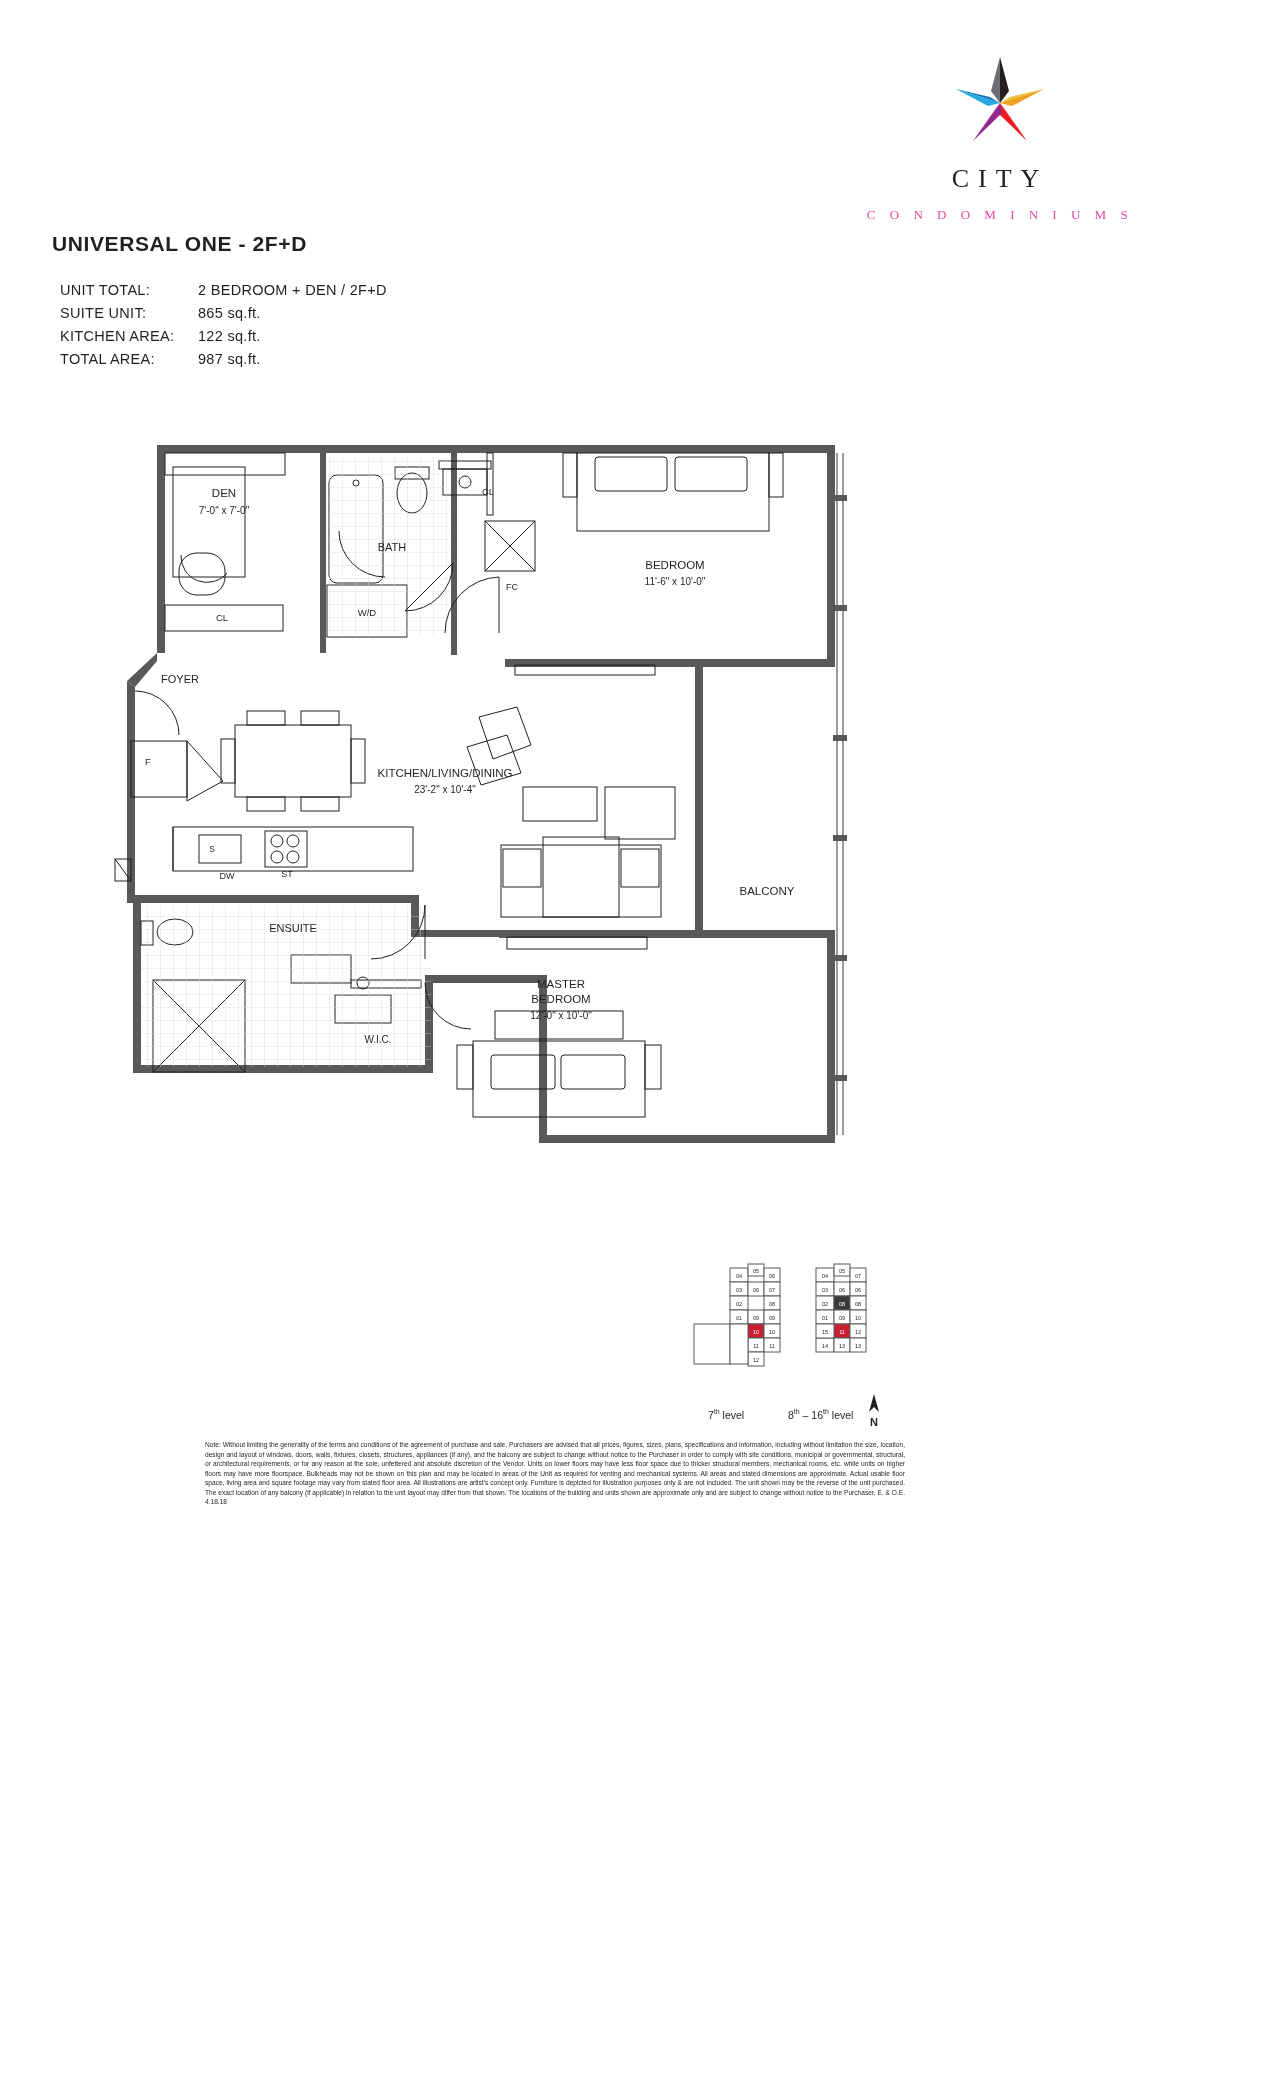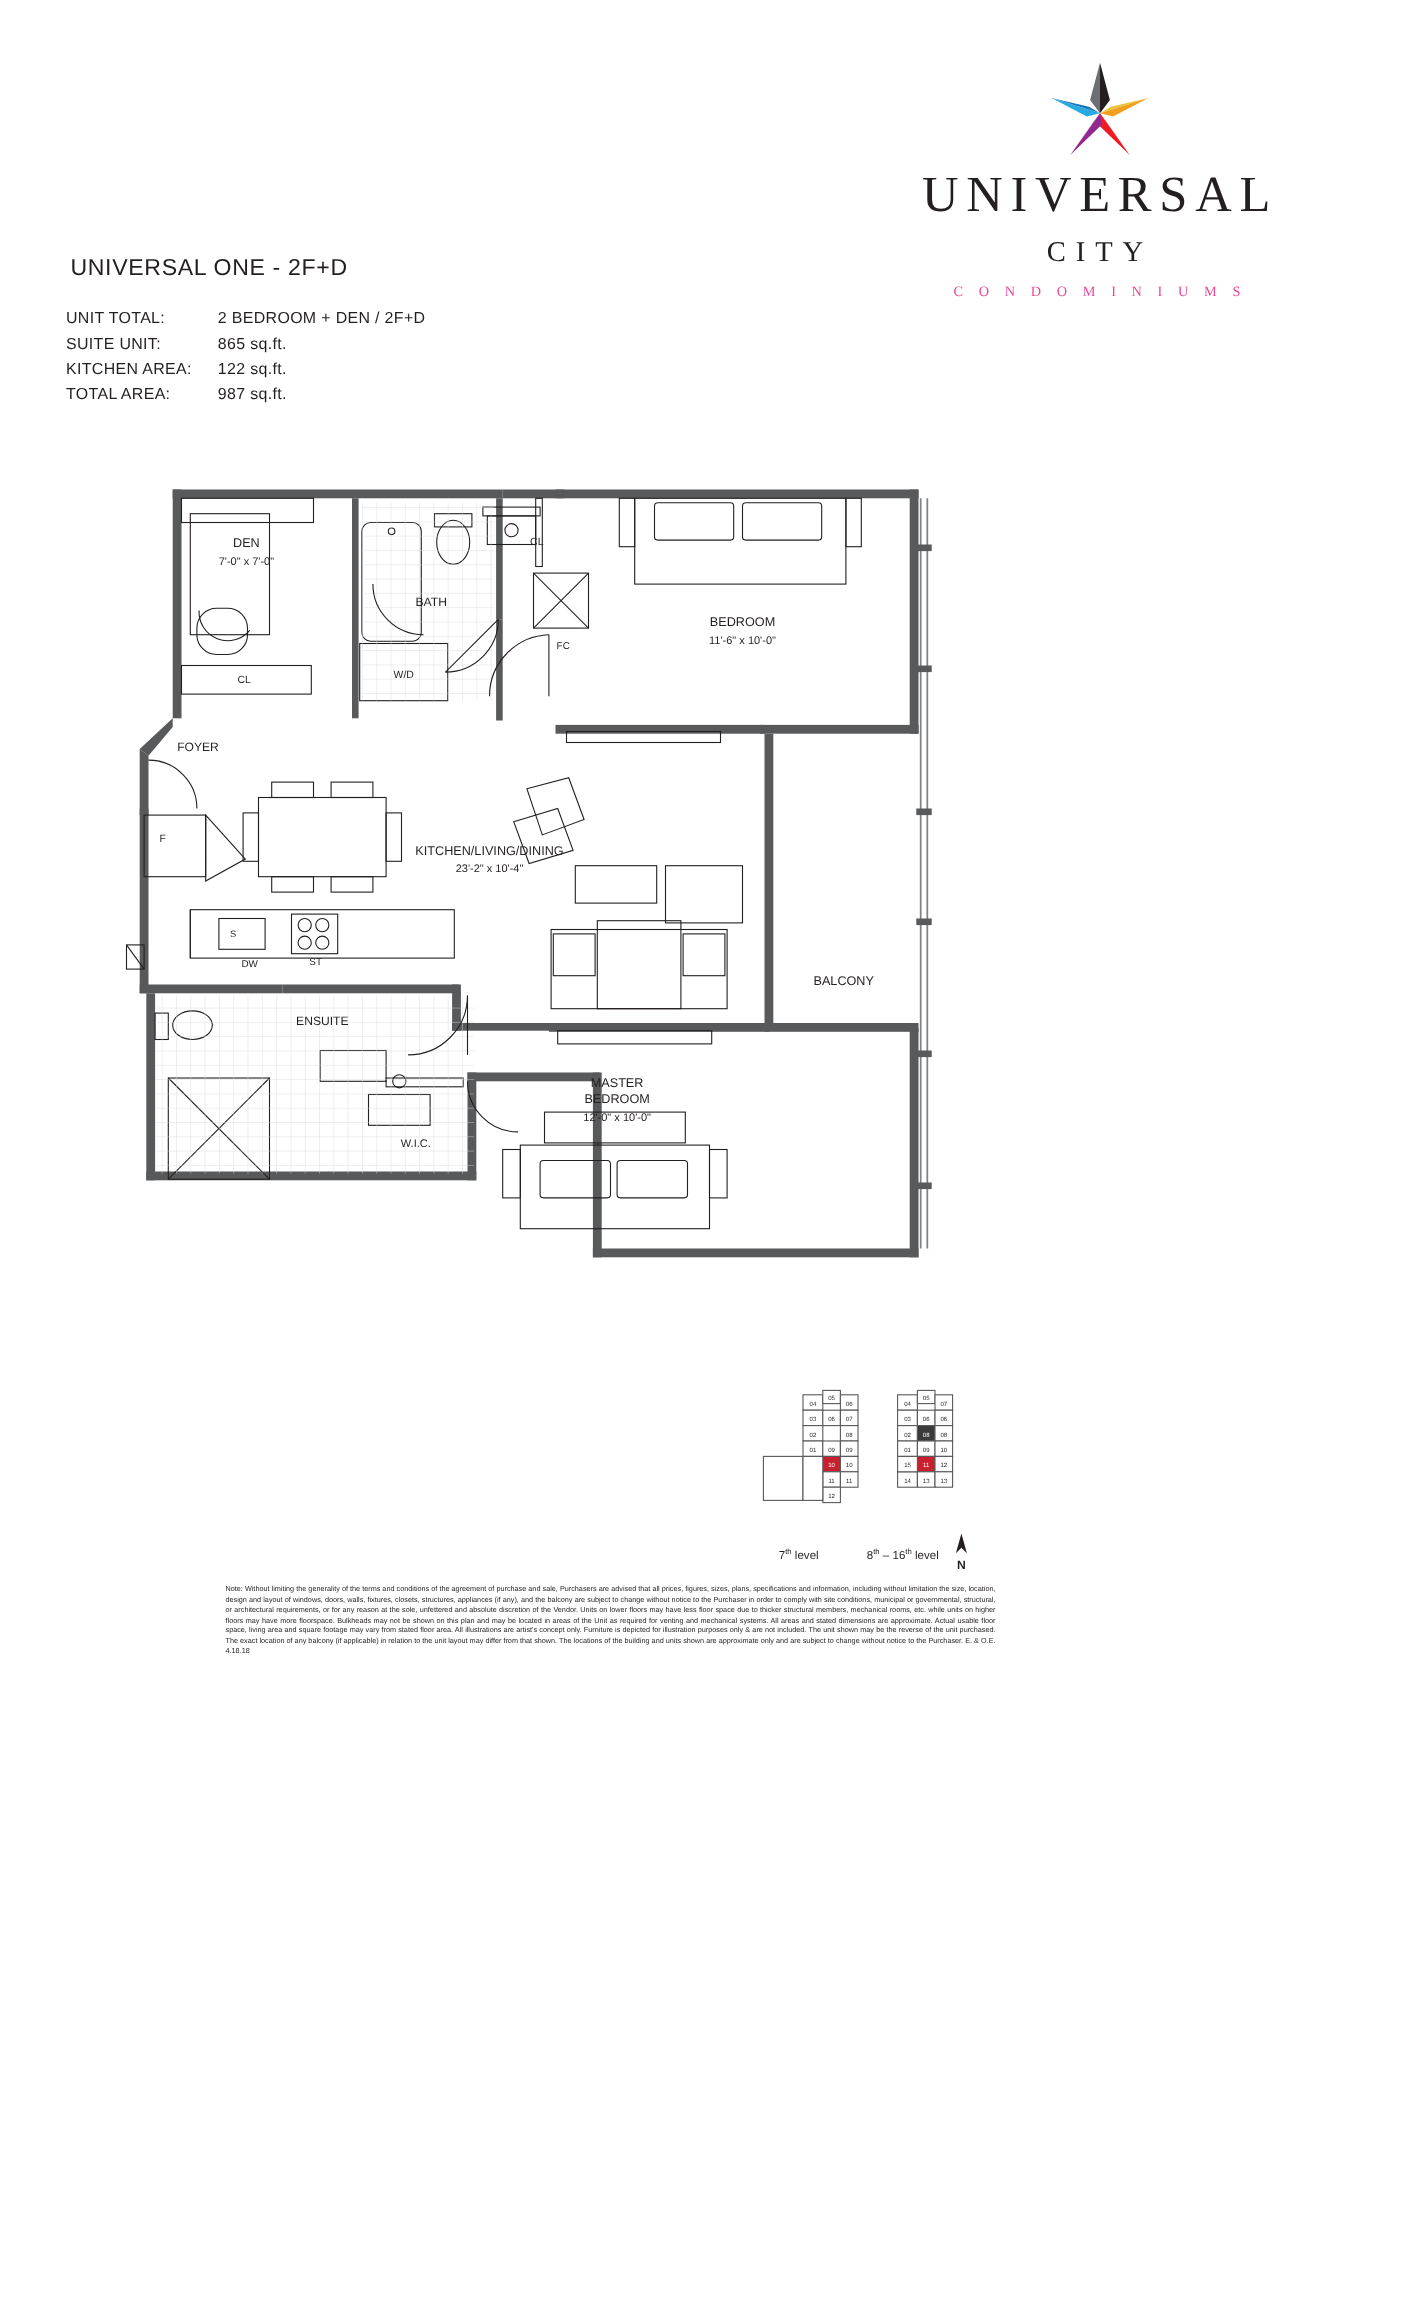--- a/index.html
+++ b/index.html
@@ -25,22 +25,22 @@
     font-family:"Liberation Serif", serif;
     font-size:26px;letter-spacing:9px;margin-top:14px;color:#231f20;
   }
   .logo-condo{
     font-family:"Liberation Serif", serif;
     font-size:13px;letter-spacing:5.5px;margin-top:13px;color:#ec4899;
   }
 
   
   .unit-title{
-    position:absolute;left:64px;top:232px;
-    font-size:21px;font-weight:normal;letter-spacing:.6px;color:#231f20;
+    position:absolute;left:52px;top:232px;
+    font-size:21px;font-weight:bold;letter-spacing:.6px;color:#231f20;
   }
   .spec-table{position:absolute;left:60px;top:282px;font-size:14.5px;letter-spacing:.3px;}
   .spec-row{display:flex;margin-bottom:7px;}
   .spec-label{width:138px;color:#231f20;}
   .spec-val{color:#231f20;}
 
   
   .plan{position:absolute;left:95px;top:435px;width:780px;height:760px;}
   .plan svg{display:block;}
 
@@ -80,21 +80,20 @@
           <polygon points="44,-14 12,3 0,0" fill="#f0a01e"></polygon>
           <polygon points="-44,-14 -10,-6 0,0" fill="#1b75bb"></polygon>
           <polygon points="-44,-14 -12,3 0,0" fill="#27aae1"></polygon>
           <polygon points="27,38 6,8 0,0" fill="#c8202e"></polygon>
           <polygon points="27,38 -2,10 0,0" fill="#ed1c24"></polygon>
           <polygon points="-27,38 -6,8 0,0" fill="#7f3f98"></polygon>
           <polygon points="-27,38 2,10 0,0" fill="#92278f"></polygon>
         </g>
       </svg>
     </div>
-    <div class="logo-title">UNIVERSAL</div>
     <div class="logo-city">CITY</div>
     <div class="logo-condo">C O N D O M I N I U M S</div>
   </div>
 
   <div class="unit-title">UNIVERSAL ONE - 2F+D</div>
 
   <div class="spec-table">
     <div class="spec-row">
       <div class="spec-label">UNIT TOTAL:</div>
       <div class="spec-val">2 BEDROOM + DEN / 2F+D</div>

